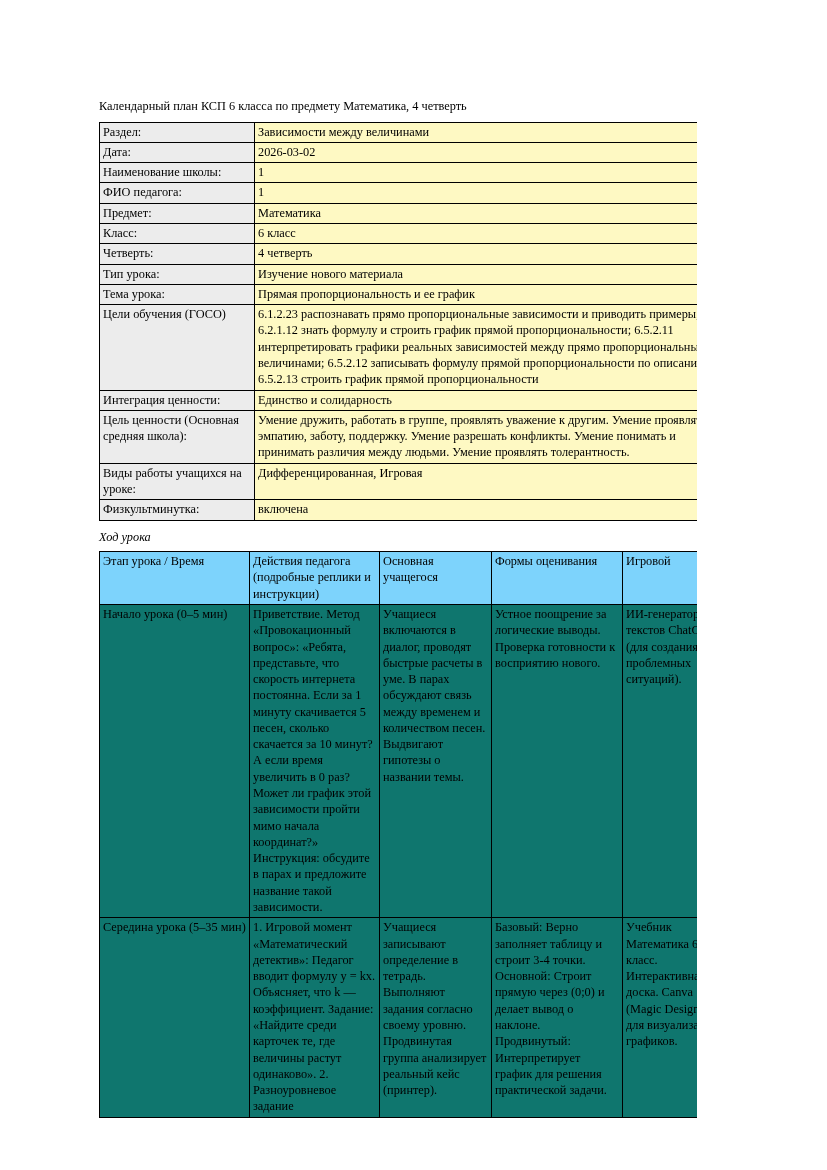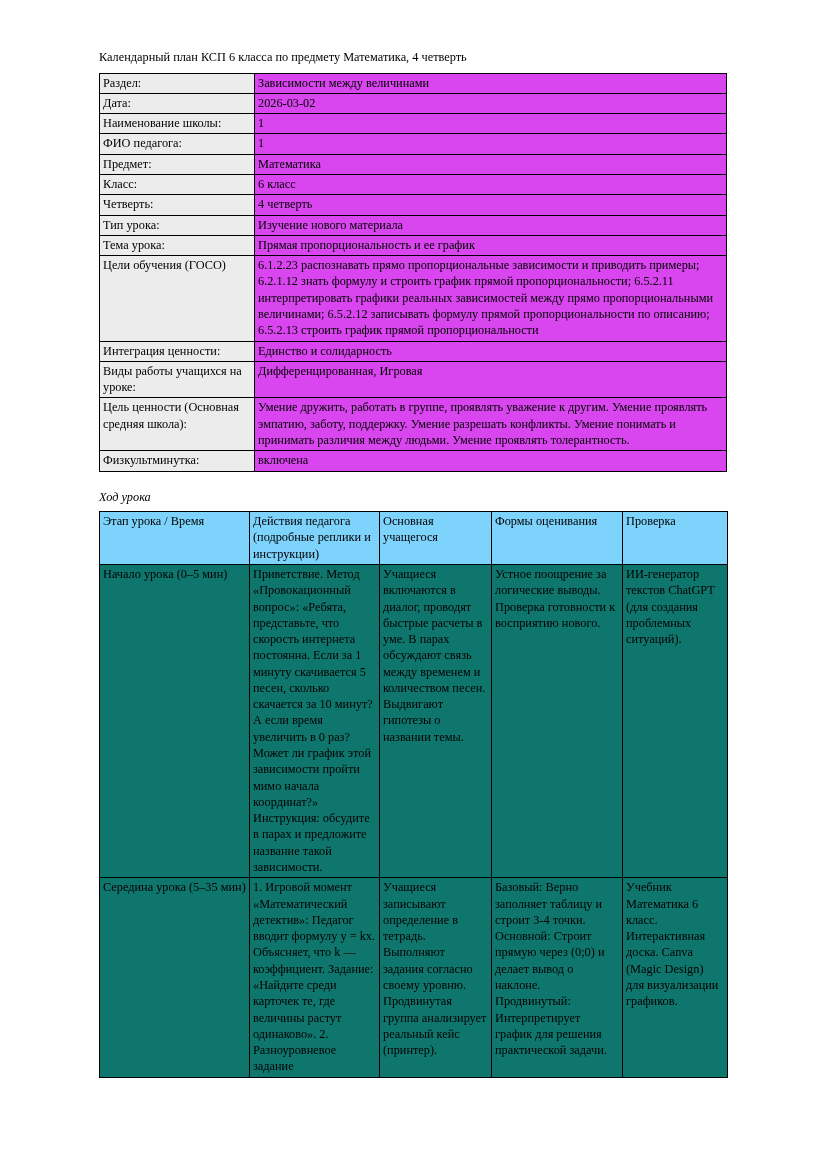--- a/index.html
+++ b/index.html
@@ -10,24 +10,24 @@
   }
   body {
     width: 827px;
     height: 1170px;
     font-family: "Liberation Serif", "DejaVu Serif", serif;
     color: #000000;
     -webkit-font-smoothing: antialiased;
   }
   .page {
     position: relative;
-    width: 827px;
+    width: 697px;
     height: 1170px;
     box-sizing: border-box;
-    padding: 49px 92px 0 99px;
+    padding: 98px 92px 0 99px;
     overflow: hidden;
     border-radius: 25px;
   }
   .doc-title {
     font-size: 12.3px;
     line-height: 1.35;
     margin: 0 0 7px 0;
     white-space: nowrap;
   }
   table {
@@ -42,27 +42,27 @@
     padding: 1px 3px 2px 3px;
     font-size: 12.3px;
     line-height: 1.325;
     font-weight: normal;
     text-align: left;
     word-wrap: break-word;
     overflow-wrap: break-word;
     hyphens: none;
   }
   
-  #info-table { margin-bottom: 17px; }
+  #info-table { margin-bottom: 8px; }
   #info-table col.label { width: 155px; }
   #info-table td.label {
     background: #ececec;
   }
   #info-table td.value {
-    background: #d946ef;
+    background: #fef9c3;
   }
   .section-caption {
     font-size: 12.3px;
     line-height: 1.35;
     margin: 1px 0 6px 0;
     font-style: italic;
   }
   
   #flow-table col.c0 { width: 150px; }
   #flow-table col.c1 { width: 130px; }
@@ -127,26 +127,26 @@
         </tr>
         <tr>
           <td class="label">Цели обучения (ГОСО)</td>
           <td class="value">6.1.2.23 распознавать прямо пропорциональные зависимости и приводить примеры; 6.2.1.12 знать формулу и строить график прямой пропорциональности; 6.5.2.11 интерпретировать графики реальных зависимостей между прямо пропорциональными величинами; 6.5.2.12 записывать формулу прямой пропорциональности по описанию; 6.5.2.13 строить график прямой пропорциональности</td>
         </tr>
         <tr>
           <td class="label">Интеграция ценности:</td>
           <td class="value">Единство и солидарность</td>
         </tr>
         <tr>
+          <td class="label">Цель ценности (Основная средняя школа):</td>
+          <td class="value">Умение дружить, работать в группе, проявлять уважение к другим. Умение проявлять эмпатию, заботу, поддержку. Умение разрешать конфликты. Умение понимать и принимать различия между людьми. Умение проявлять толерантность.</td>
+        </tr>
+        <tr>
           <td class="label">Виды работы учащихся на уроке:</td>
           <td class="value">Дифференцированная, Игровая</td>
-        </tr>
-        <tr>
-          <td class="label">Цель ценности (Основная средняя школа):</td>
-          <td class="value">Умение дружить, работать в группе, проявлять уважение к другим. Умение проявлять эмпатию, заботу, поддержку. Умение разрешать конфликты. Умение понимать и принимать различия между людьми. Умение проявлять толерантность.</td>
         </tr>
         <tr>
           <td class="label">Физкультминутка:</td>
           <td class="value">включена</td>
         </tr>
       </tbody>
   </table>
 
   <p class="section-caption">Ход урока</p>
 
@@ -157,21 +157,21 @@
       <col class="c2">
       <col class="c3">
       <col class="c4">
     </colgroup>
     <thead>
       <tr>
           <td>Этап урока / Время</td>
           <td>Действия педагога (подробные реплики и инструкции)</td>
           <td>Основная учащегося</td>
           <td>Формы оценивания</td>
-          <td>Проверка</td>
+          <td>Игровой</td>
         </tr>
     </thead>
     <tbody>
         <tr>
           <td>Начало урока (0–5 мин)</td>
           <td>Приветствие. Метод «Провокационный вопрос»: «Ребята, представьте, что скорость интернета постоянна. Если за 1 минуту скачивается 5 песен, сколько скачается за 10 минут? А если время увеличить в 0 раз? Может ли график этой зависимости пройти мимо начала координат?» Инструкция: обсудите в парах и предложите название такой зависимости.</td>
           <td>Учащиеся включаются в диалог, проводят быстрые расчеты в уме. В парах обсуждают связь между временем и количеством песен. Выдвигают гипотезы о названии темы.</td>
           <td>Устное поощрение за логические выводы. Проверка готовности к восприятию нового.</td>
           <td>ИИ-генератор текстов ChatGPT (для создания проблемных ситуаций).</td>
         </tr>

